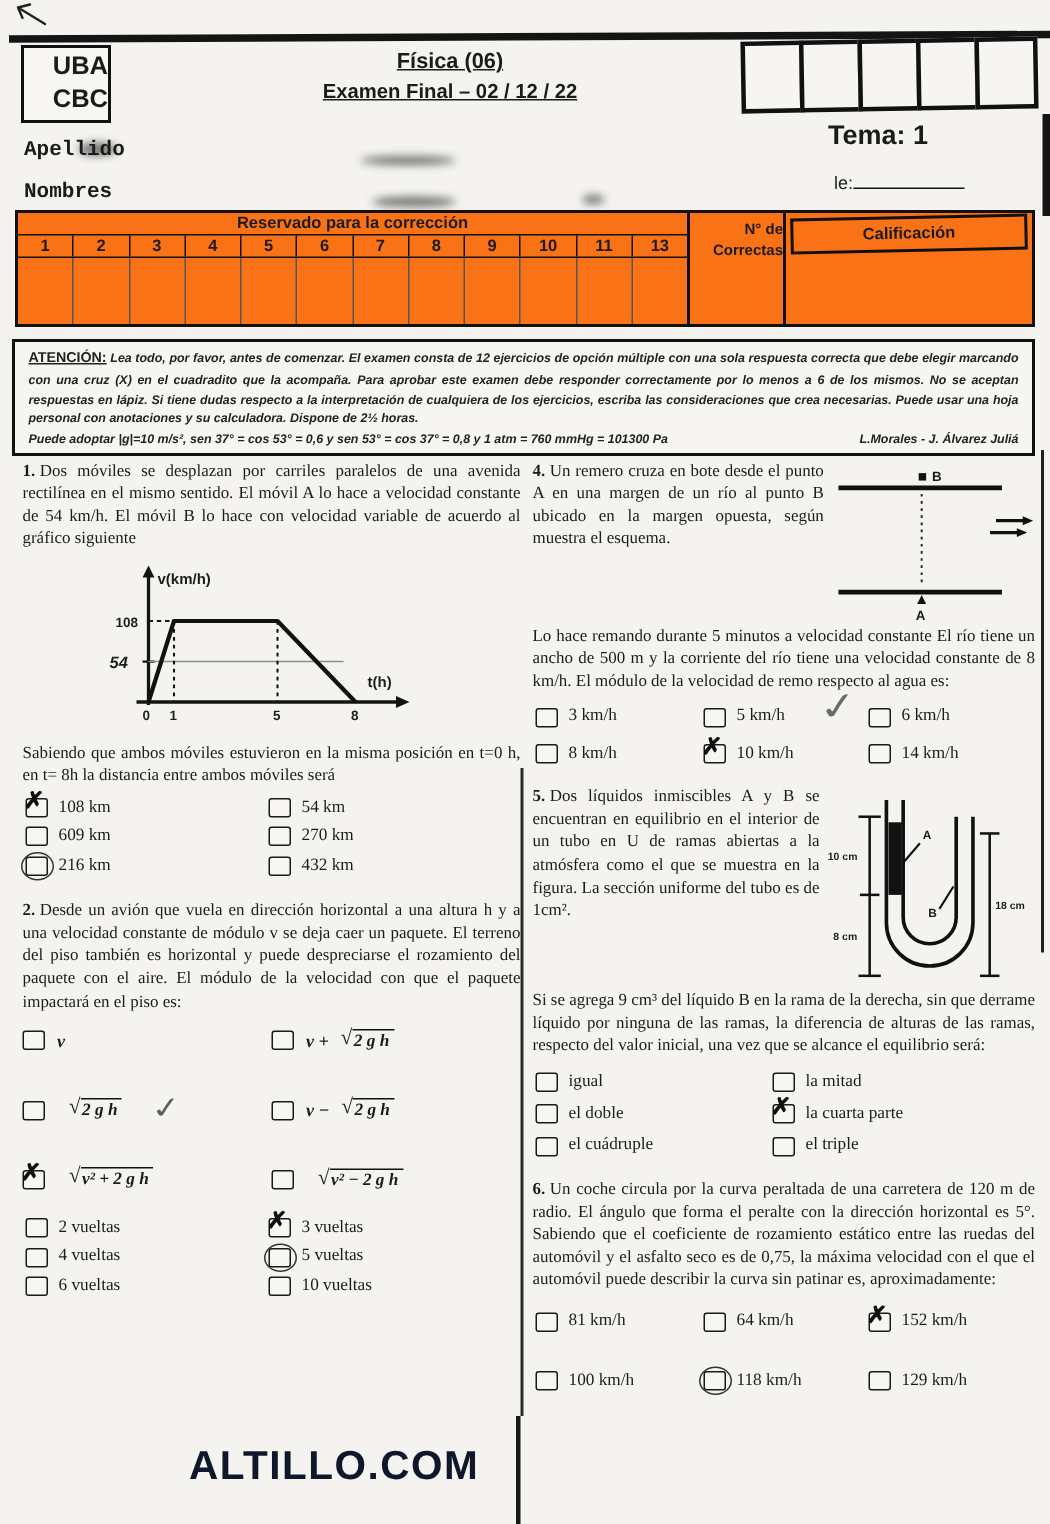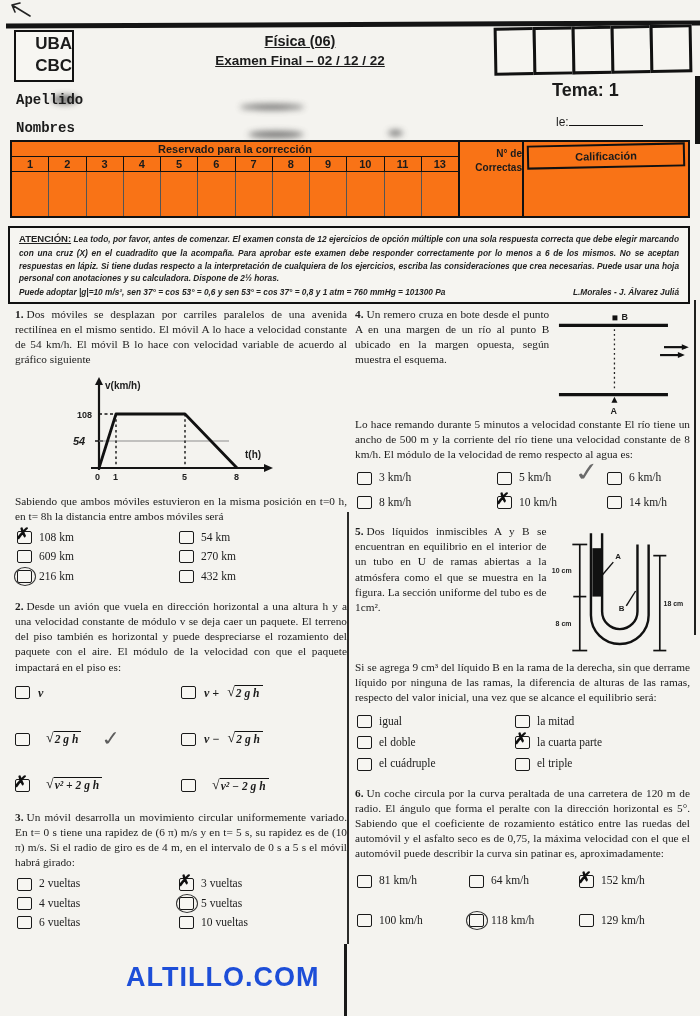--- a/index.html
+++ b/index.html
@@ -76,21 +76,21 @@
   .radicand { border-top:1.4px solid #111; padding:0 3px 0 1px; font-size:11.5px; }
   
   .graph-wrap { margin:4px 0 4px 52px; }
   .q4-top { display:flex; gap:4px; }
   .q4-text { width:196px; }
   .q5-top { display:flex; gap:4px; }
   .q5-text { width:192px; }
   svg text { font-family:"Liberation Sans", sans-serif; font-weight:bold; fill:#1d1d1d; }
   
   .site { position:absolute; left:126px; top:962px; font-family:"Liberation Sans", sans-serif;
-    font-weight:bold; font-size:27px; letter-spacing:1px; color:#1d4ed8; }
+    font-weight:bold; font-size:27px; letter-spacing:1px; color:#0f172a; }
 </style>
 </head>
 <body>
 
 <div class="page">
 
   <div class="top-rule"></div>
   <svg class="corner-scribble" width="26" height="20" viewBox="0 0 26 20">
     <path d="M22,16 L4,5 M4,5 L12,3 M4,5 L7,12" stroke="#222" stroke-width="1.6" fill="none" stroke-linecap="round"></path>
   </svg>
@@ -290,21 +290,20 @@
             <span class="radical">
                 <span class="rsign">√</span>
                 <span class="radicand">v² − 2 g h</span>
               </span>
           </div>
         </div>
       </div>
     </div>
 
     <div style="margin-top:16px;">
-      <p><b class="qnum">3.</b><span>Un móvil desarrolla un movimiento circular uniformemente variado. En t= 0 s tiene una rapidez de (6 π) m/s y en t= 5 s, su rapidez es de (10 π) m/s. Si el radio de giro es de 4 m, en el intervalo de 0 s a 5 s el móvil habrá girado:</span></p>
       <div class="opts">
         <div class="ocol" style="width:162px;">
           <div class="opt">
             <span class="box"></span>
             <span>2 vueltas</span>
           </div>
           <div class="opt">
             <span class="box"></span>
             <span>4 vueltas</span>
           </div>
@@ -361,21 +360,21 @@
         <div class="ocol" style="width:112px; gap:9px;">
           <div class="opt">
             <span class="box"></span>
             <span>3 km/h</span>
           </div>
           <div class="opt">
             <span class="box"></span>
             <span>8 km/h</span>
           </div>
         </div>
-        <div class="ocol" style="width:110px; gap:9px;margin-left:28px;">
+        <div class="ocol" style="width:110px; gap:9px;">
           <div class="opt">
             <span class="box"></span>
             <span>5 km/h</span>
           </div>
           <div class="opt">
             <span class="box">
                 <span class="hand-x">✗</span>
               </span>
             <span>10 km/h</span>
           </div>

